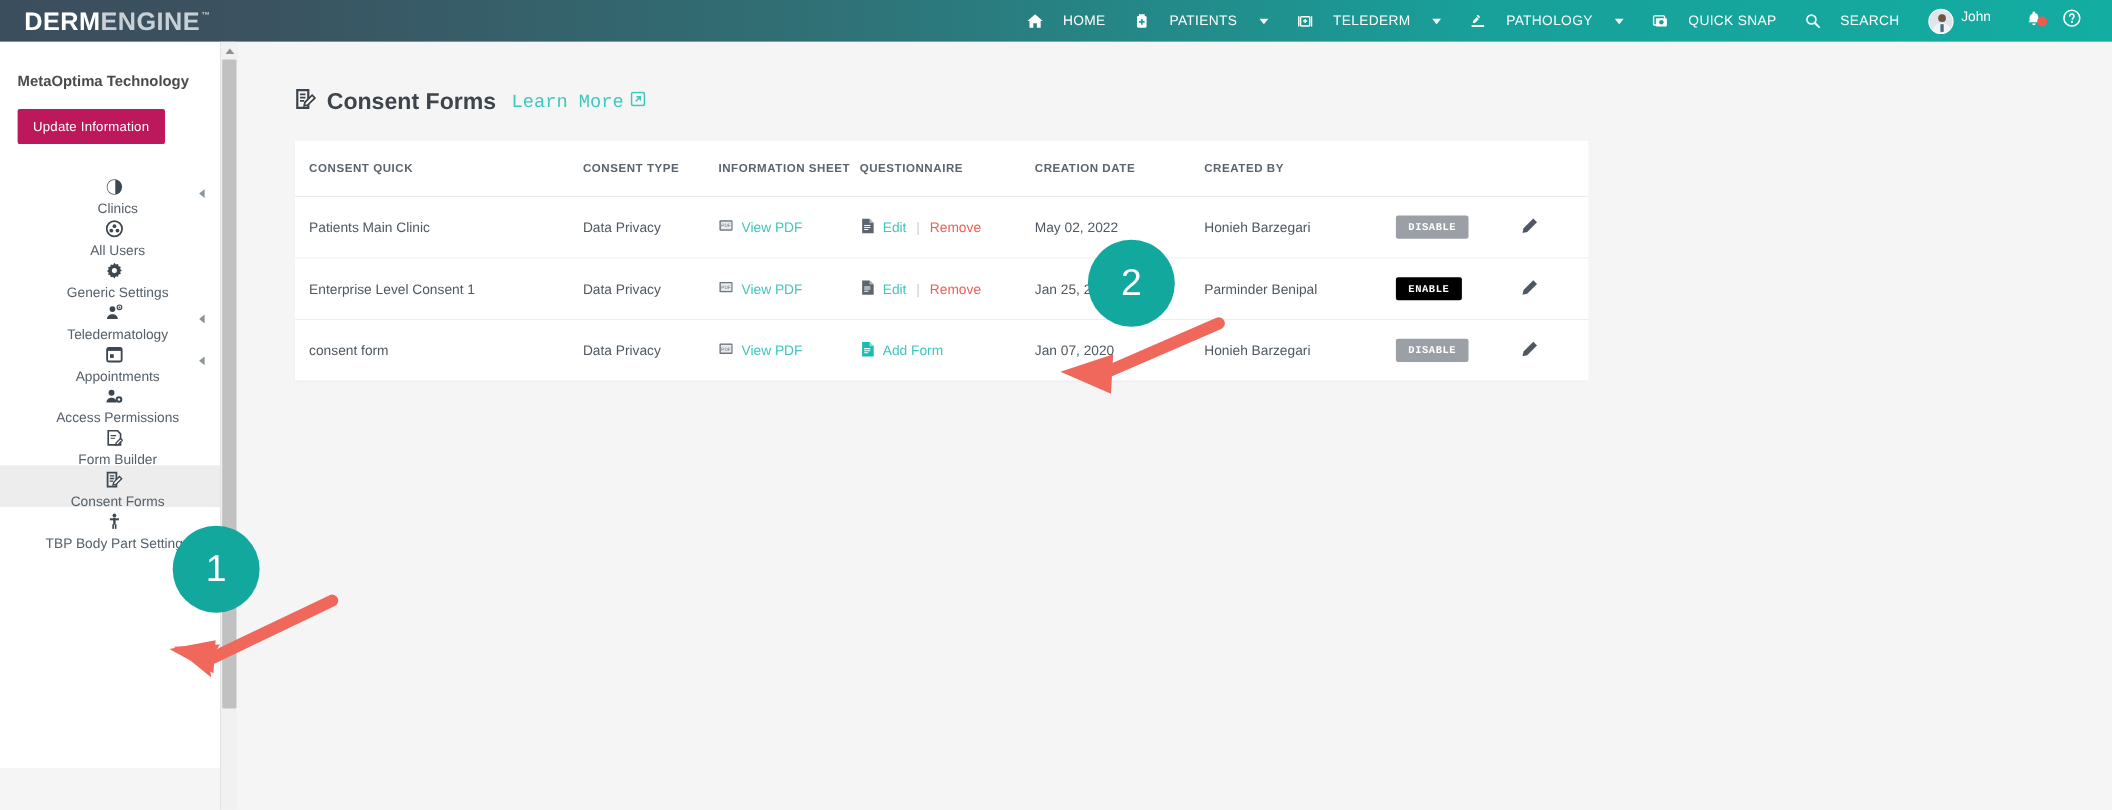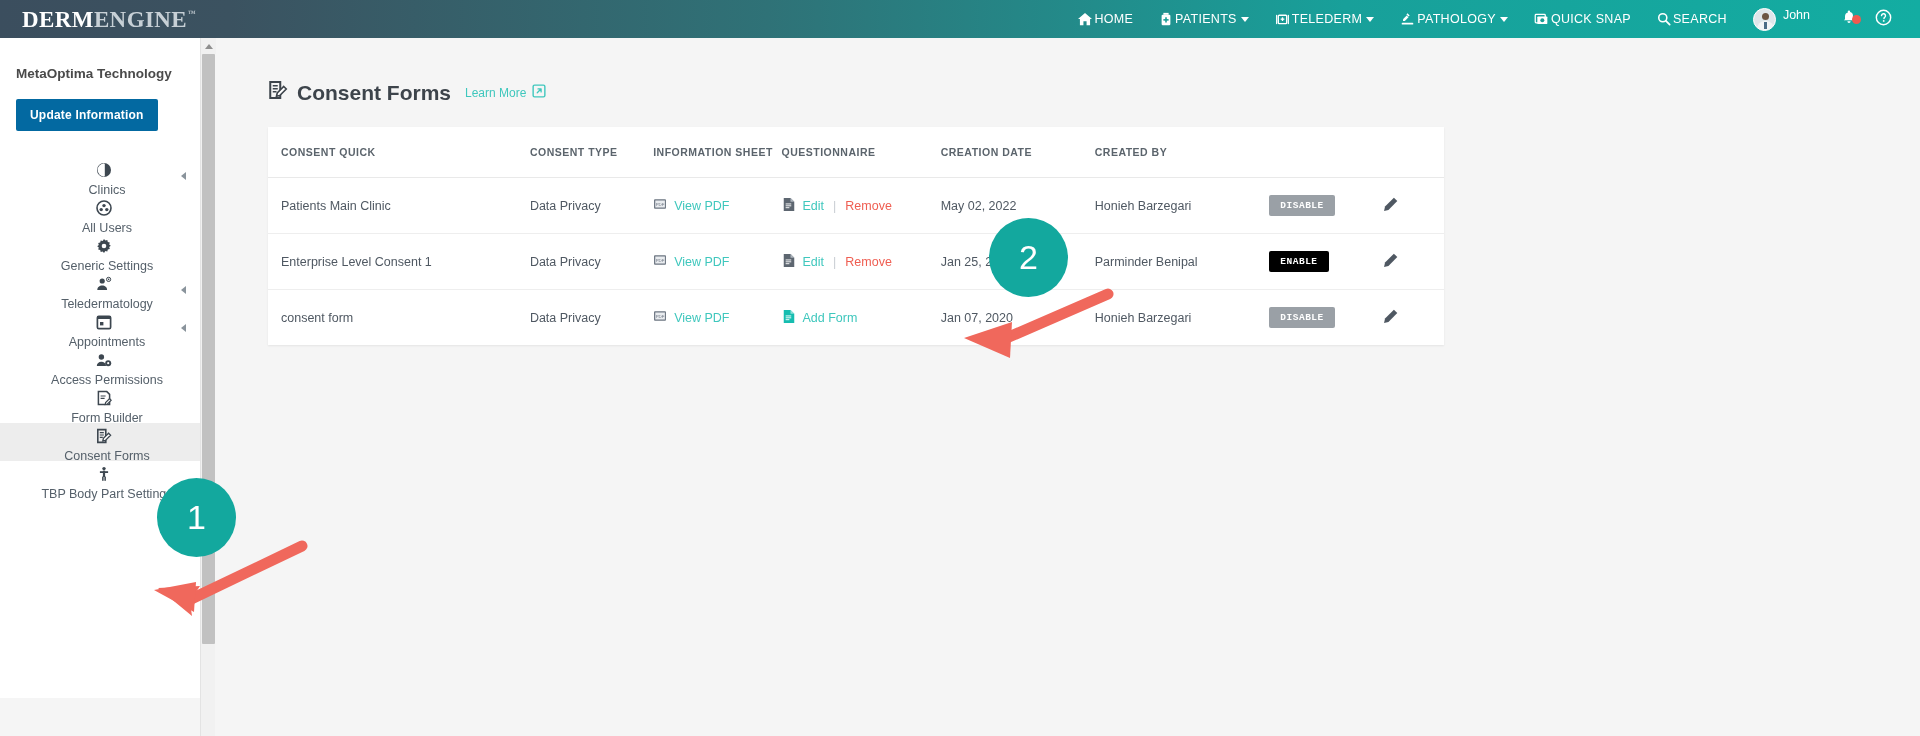--- a/index.html
+++ b/index.html
@@ -15,31 +15,31 @@
   .topnav {
     position: absolute; top: 0; left: 0;
     width: 1920px; height: 38px;
     background: linear-gradient(to right, #3b4e5e 0%, #3b5260 12%, #2f7277 40%, #18a09a 70%, #13ada2 100%);
     display: flex; align-items: center;
   }
   .brand {
     margin-left: 22px;
     font-size: 23px; font-weight: bold; letter-spacing: .4px;
     color: #ffffff; line-height: 1; white-space: nowrap;
-    display: flex; align-items: flex-start; font-family: Liberation Serif, serif;
+    display: flex; align-items: flex-start;
   }
   .brand .b-light { color: #c7d0d6; font-weight: bold; }
   .brand .tm { font-size: 8px; margin-top: 2px; margin-left: 1px; color: #b9c3ca; }
 
   .nav-right {
     margin-left: auto; display: flex; align-items: center;
     height: 38px; padding-right: 18px;
   }
   .nav-item {
-    display: flex; align-items: center; gap: 2px;
+    display: flex; align-items: center; gap: 18px;
     color: #ffffff; font-size: 12.5px; letter-spacing: .3px;
     padding: 0 13px; height: 38px; white-space: nowrap;
     cursor: pointer;
   }
   .nav-item .caret {
     width: 0; height: 0; margin-left: 2px;
     border-left: 4px solid transparent; border-right: 4px solid transparent;
     border-top: 5px solid #ffffff;
   }
   .nav-ico { display: inline-flex; align-items: center; }
@@ -70,22 +70,22 @@
     background: #ffffff;
     overflow: hidden;
   }
   .org-name {
     margin: 28px 0 0 16px;
     font-size: 13.5px; font-weight: bold; color: #4a4a4a;
   }
   .update-btn {
     margin: 18px 0 0 16px;
     display: inline-block;
-    background: #0369a1; color: #ffffff;
-    font-size: 12px; font-weight: bold;
+    background: #be185d; color: #ffffff;
+    font-size: 12px; font-weight: normal;
     padding: 9px 14px; border: none; border-radius: 2px;
     cursor: pointer; letter-spacing: .2px;
   }
   .nav-list { margin-top: 26px; }
   .side-item {
     position: relative;
     display: flex; align-items: center;
     height: 38px; padding-left: 8px;
     color: #55606a; font-size: 12.5px;
     cursor: pointer;
@@ -130,21 +130,21 @@
   .page-head {
     display: flex; align-items: center;
     padding: 42px 52px 0 52px;
   }
   .page-title {
     display:flex; align-items:center; gap: 9px;
     font-size: 21px; font-weight: bold; color: #3d444b;
   }
   .learn-more {
     margin-left: 14px; display:flex; align-items:center; gap:6px;
-    color: #3fc7bd; font-size: 12px; cursor: pointer;
+    color: #3fc7bd; font-size: 17px; cursor: pointer; font-family: Liberation Mono, monospace;
   }
   .add-btn {
     margin-left: auto; margin-right: 98px;
     background: #0d9a92; color: #ffffff;
     font-size: 12px; font-weight: bold; letter-spacing: .4px;
     padding: 11px 17px; border: none; border-radius: 2px; cursor: pointer;
   }
 
   
   .table-card {

